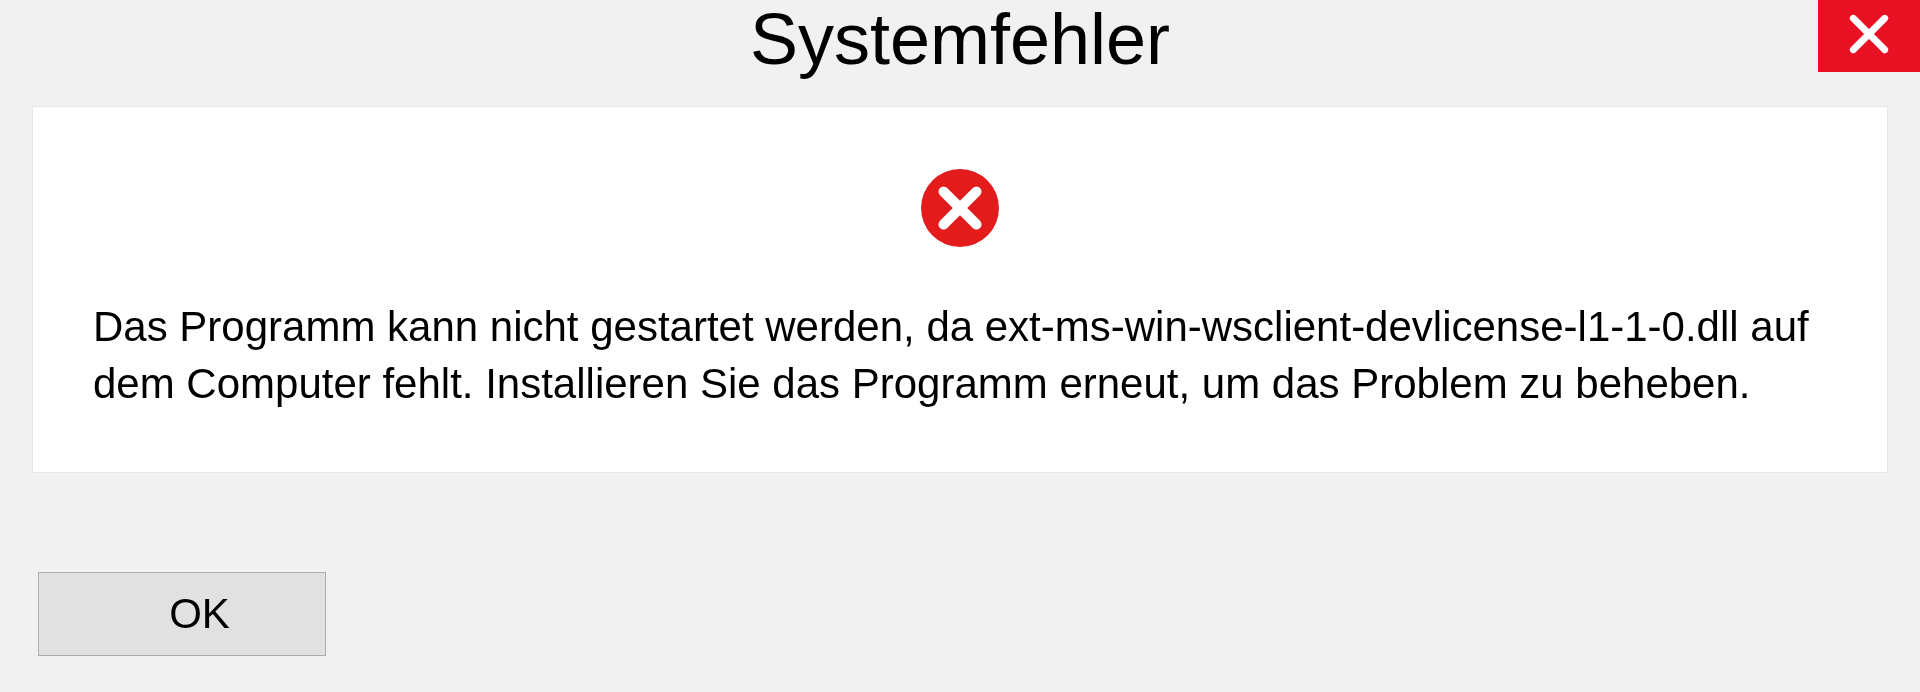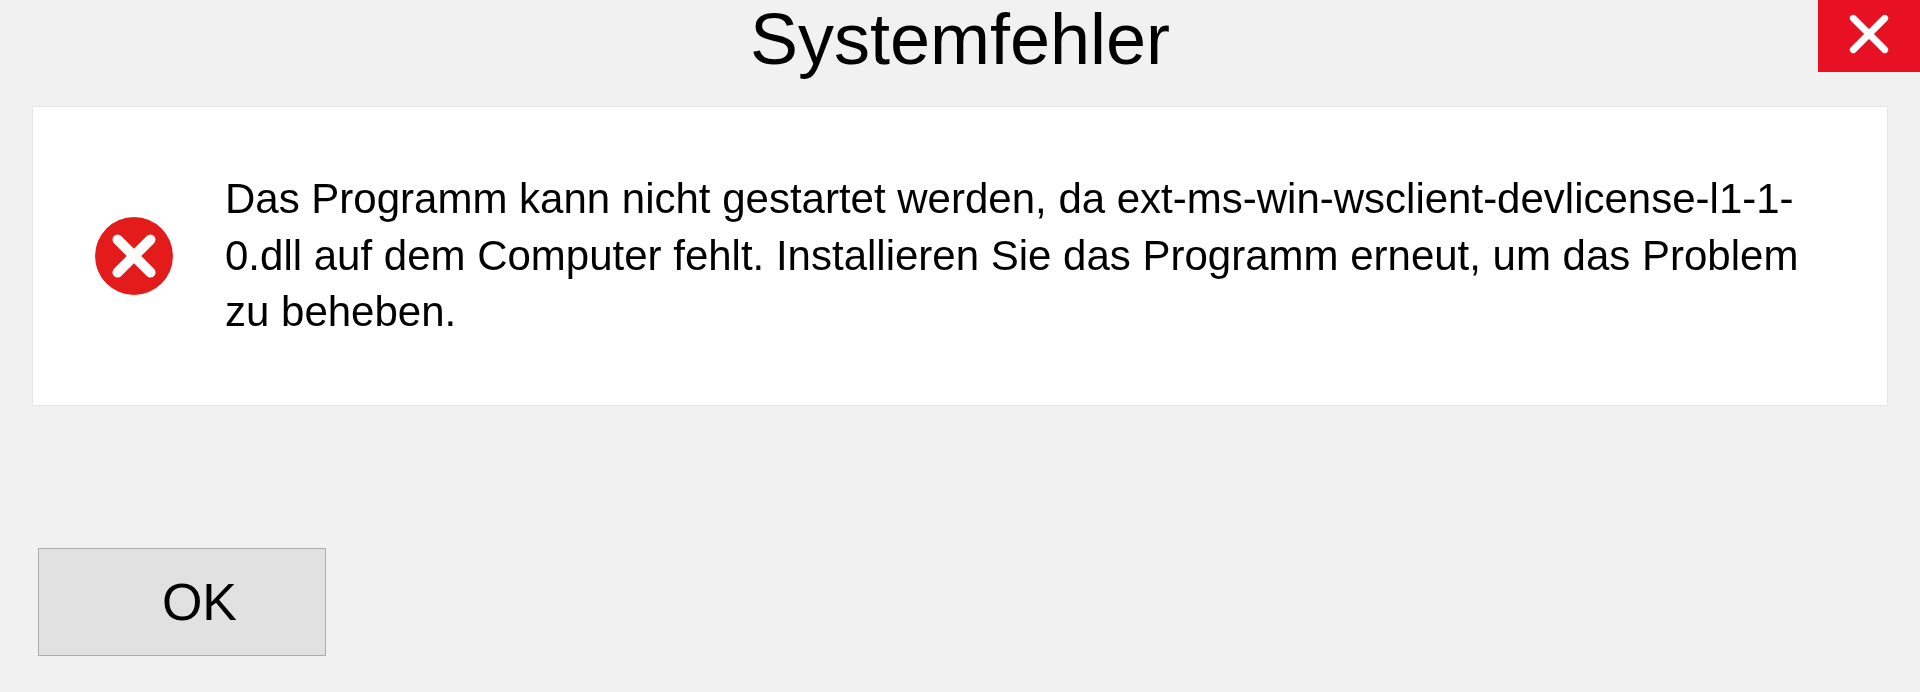--- a/index.html
+++ b/index.html
@@ -45,20 +45,21 @@
     }
     .content-box {
       background: #fff;
       margin: 28px 32px 0 32px;
       padding: 60px 60px 60px 60px;
       border: 1px solid #e6e6e6;
       display: flex;
       align-items: center;
       gap: 50px;
       min-height: 300px;
+      flex-direction: column;
     }
     .error-icon {
       flex-shrink: 0;
       width: 82px;
       height: 82px;
       display: flex;
       align-items: center;
       justify-content: center;
     }
     .error-icon svg {
@@ -84,24 +85,24 @@
     .watermark {
       font-size: 62px;
       font-weight: 800;
       font-style: italic;
       color: #d80000;
       letter-spacing: 1px;
       font-family: Arial, sans-serif;
     }
     .ok-button {
       width: 288px;
-      height: 108px;
+      height: 84px;
       background: #e1e1e1;
       border: 1px solid #adadad;
-      font-size: 52px;
+      font-size: 42px;
       color: #000;
       display: flex;
       align-items: center;
       justify-content: center;
       cursor: pointer;
       font-family: inherit;
       padding-left: 35px;
     }
   </style>
 </head>

